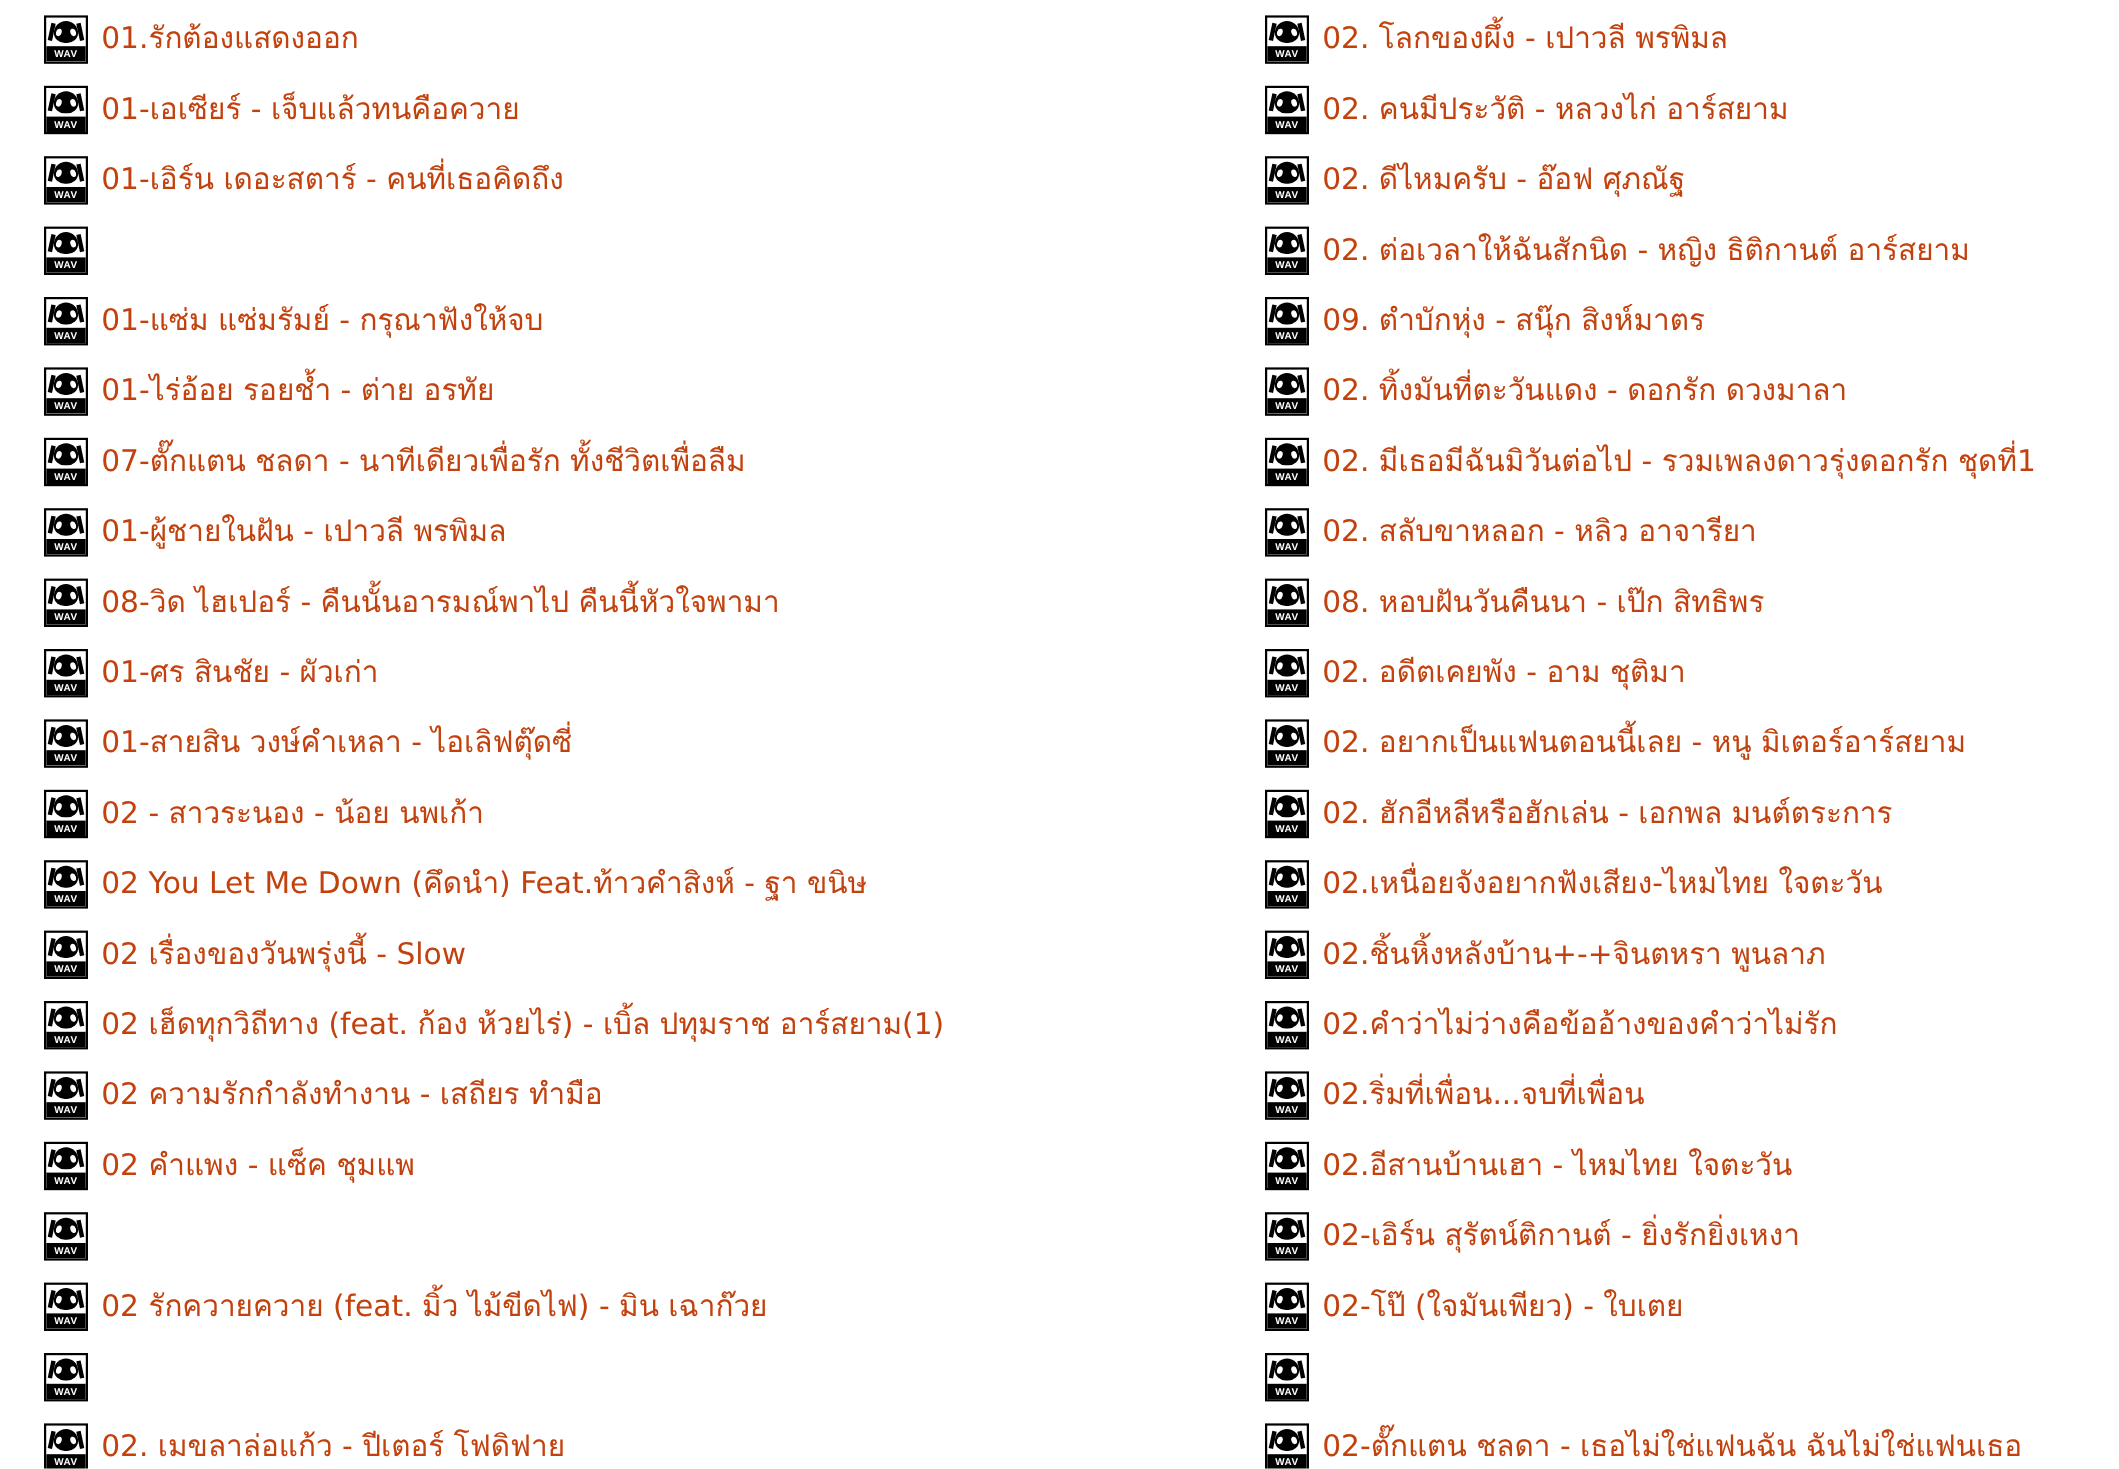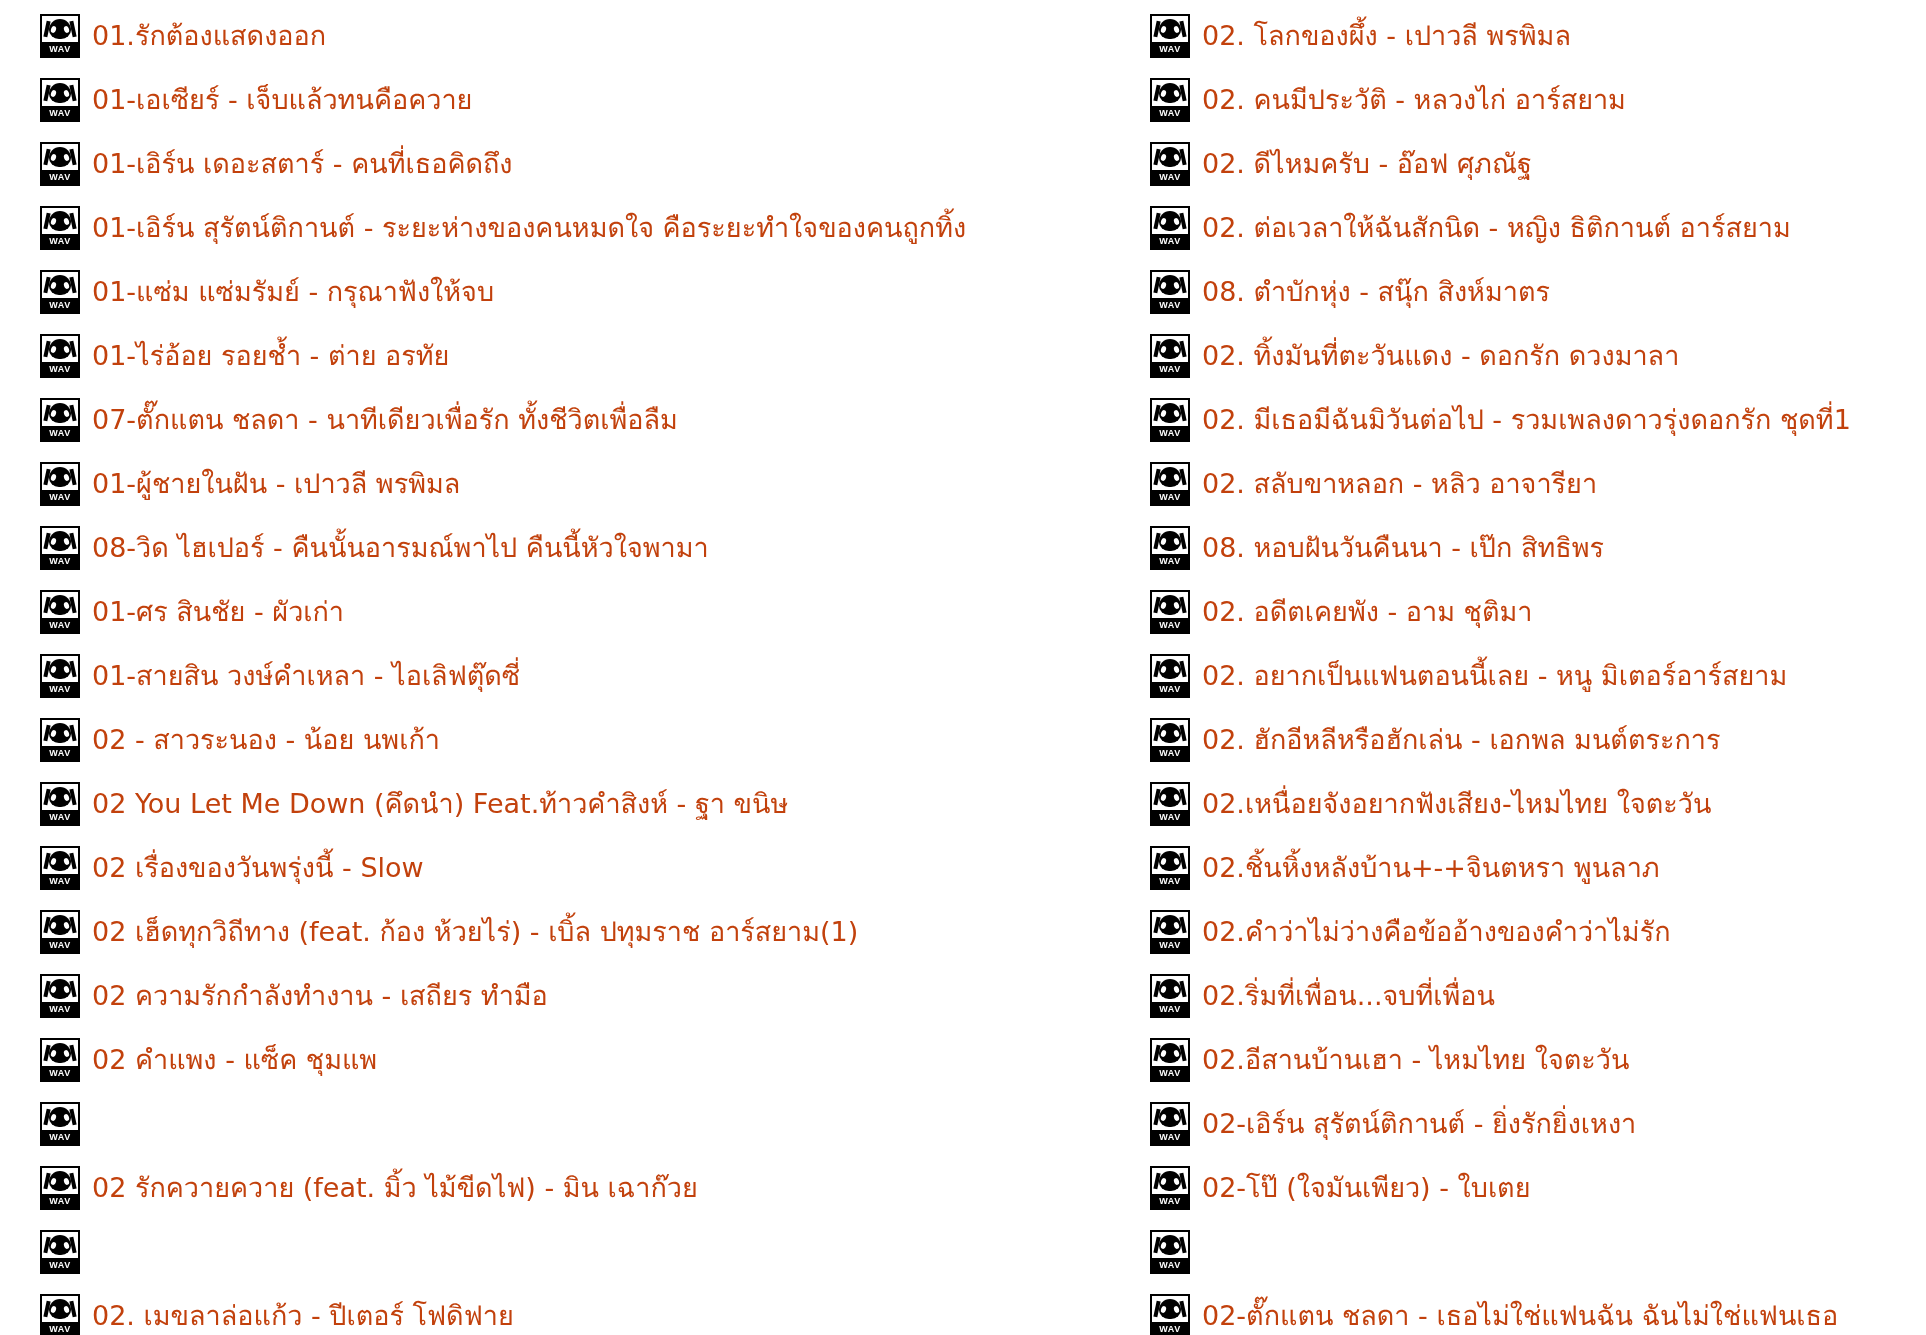--- a/index.html
+++ b/index.html
@@ -168,21 +168,20 @@
     <span class="wav-icon">
       <span class="glyph">
         <span class="arm-l"></span>
         <span class="arm-r"></span>
         <span class="head"></span>
         <span class="eye-l"></span>
         <span class="eye-r"></span>
       </span>
       <span class="wav-label">WAV</span>
     </span>
-    <span class="file-name">01-เอิร์น สุรัตน์ติกานต์ - ระยะห่างของคนหมดใจ คือระยะทำใจของคนถูกทิ้ง</span>
   </div>
 
   <div class="file-item">
     <span class="wav-icon">
       <span class="glyph">
         <span class="arm-l"></span>
         <span class="arm-r"></span>
         <span class="head"></span>
         <span class="eye-l"></span>
         <span class="eye-r"></span>
@@ -475,21 +474,21 @@
     <span class="wav-icon">
       <span class="glyph">
         <span class="arm-l"></span>
         <span class="arm-r"></span>
         <span class="head"></span>
         <span class="eye-l"></span>
         <span class="eye-r"></span>
       </span>
       <span class="wav-label">WAV</span>
     </span>
-    <span class="file-name">08. ตำบักหุ่ง - สนุ๊ก สิงห์มาตร</span>
+    <span class="file-name">09. ตำบักหุ่ง - สนุ๊ก สิงห์มาตร</span>
   </div>
 
   <div class="file-item">
     <span class="wav-icon">
       <span class="glyph">
         <span class="arm-l"></span>
         <span class="arm-r"></span>
         <span class="head"></span>
         <span class="eye-l"></span>
         <span class="eye-r"></span>

